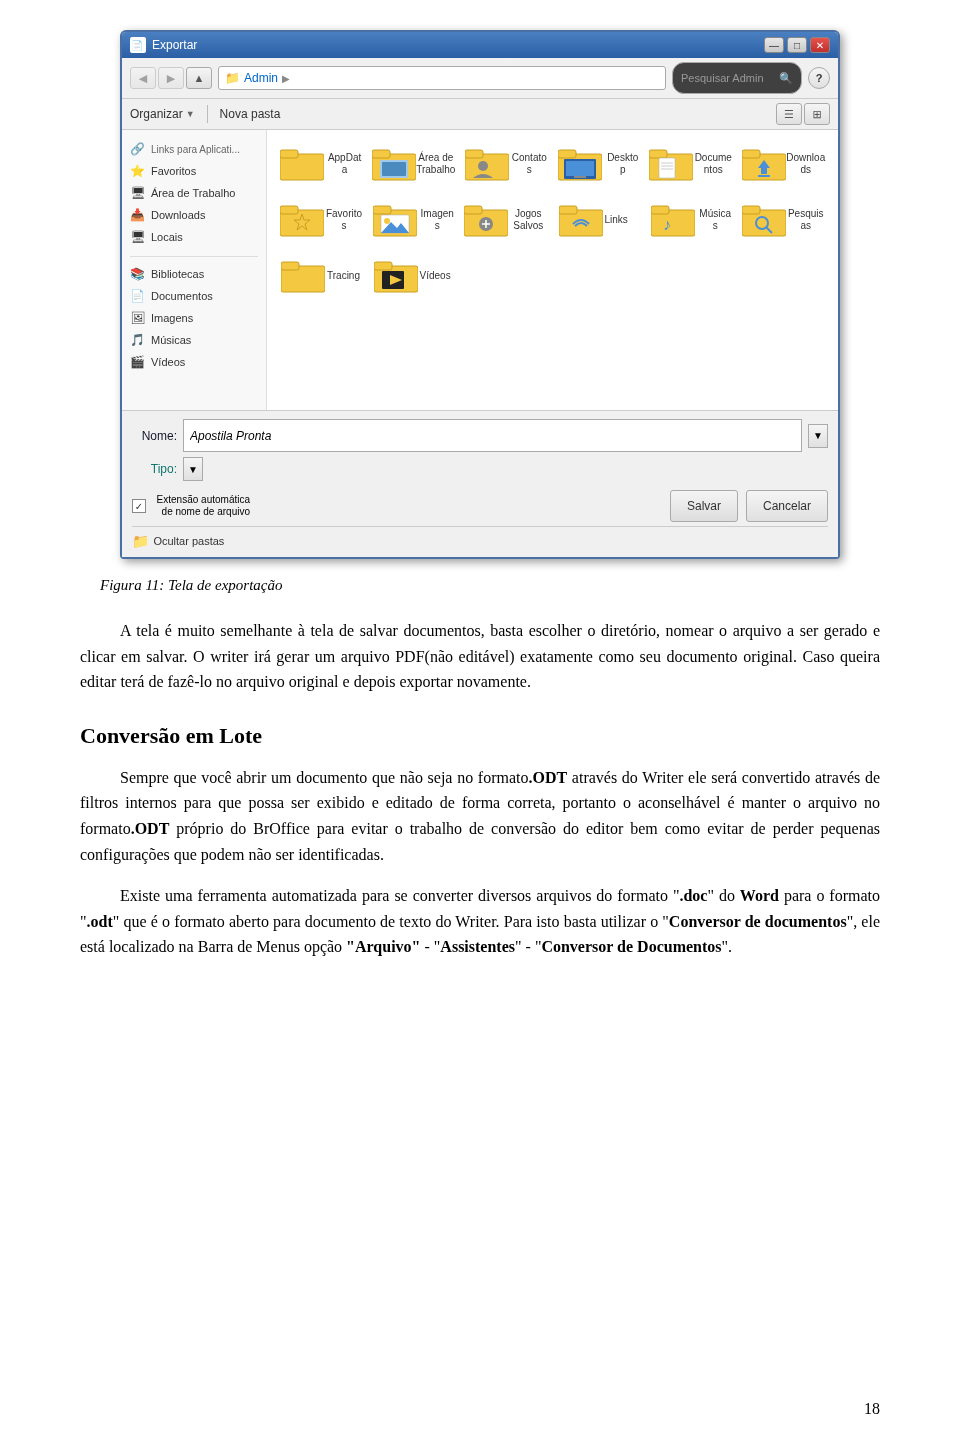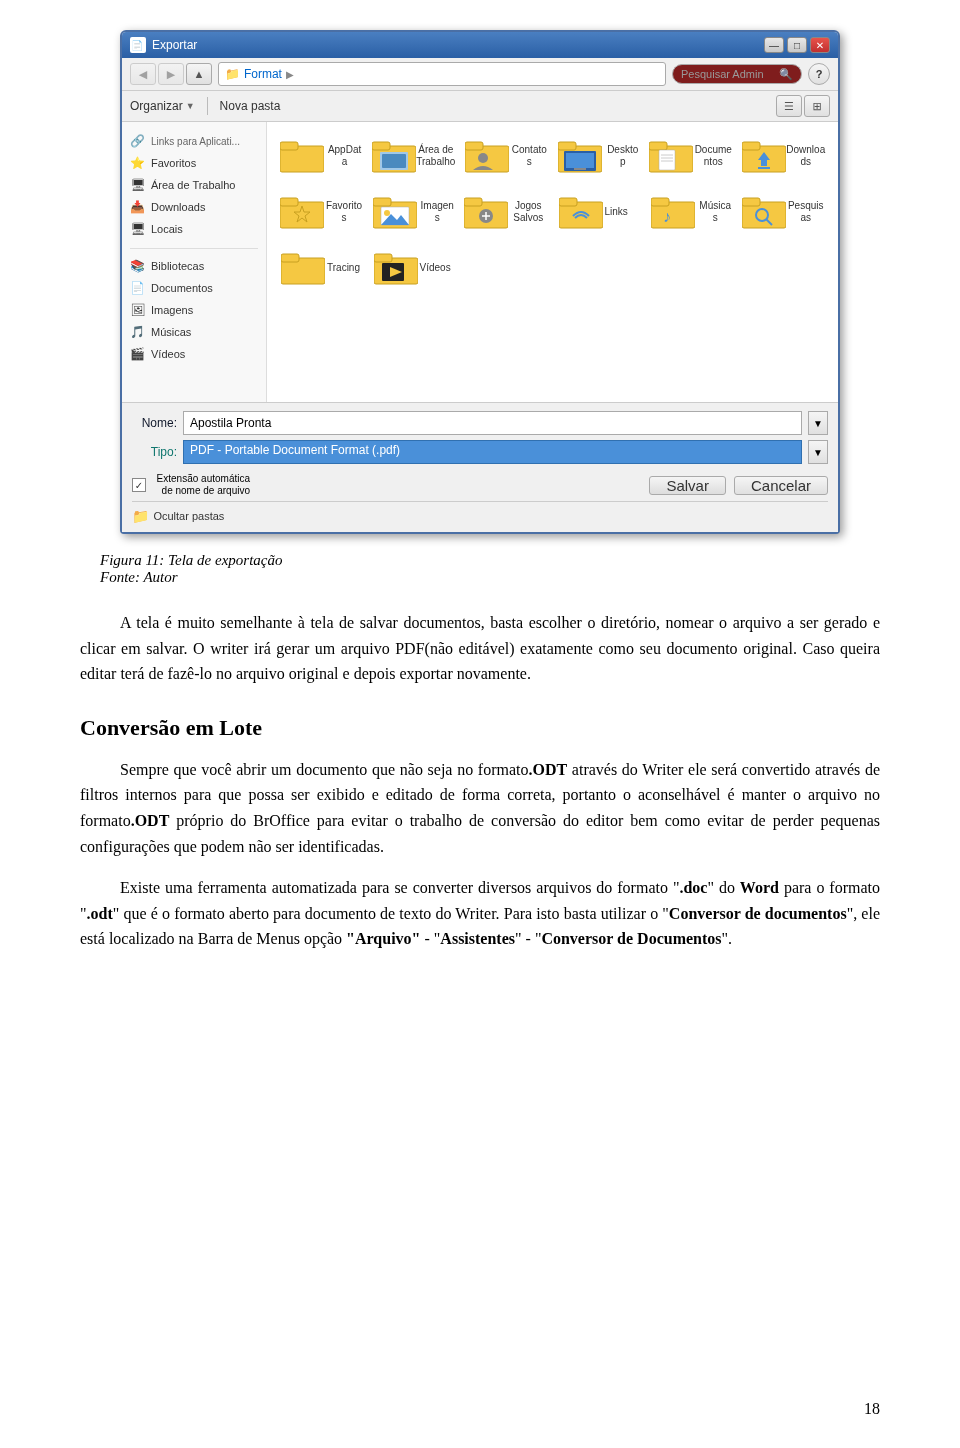--- a/index.html
+++ b/index.html
@@ -146,22 +146,22 @@
       cursor: pointer;
     }
 
     .path-arrow {
       font-size: 10px;
       color: #888;
     }
 
     .search-bar {
       width: 130px;
-      height: 20px;
-      background: #7f1d1d;
+      height: 32px;
+      background: #404040;
       border: 1px solid #aaa;
       border-radius: 12px;
       padding: 2px 8px;
       font-size: 11px;
       color: #999;
       display: flex;
       align-items: center;
       justify-content: space-between;
     }
 
@@ -323,25 +323,26 @@
 
     .filename-label {
       font-size: 12px;
       color: #0f172a;
       width: 45px;
       text-align: right;
     }
 
     .filename-input {
       flex: 1;
-      height: 24px;
+      height: 33px;
       background: #fff;
       border: 1px solid #aaa;
       padding: 2px 6px;
       font-size: 12px;
+      font-style: italic;
     }
 
     .dropdown-arrow {
       width: 20px;
       height: 24px;
       background: linear-gradient(to bottom, #f5f5f5, #e0e0e0);
       border: 1px solid #aaa;
       display: flex;
       align-items: center;
       justify-content: center;
@@ -395,25 +396,25 @@
       border: 1px solid #888;
       background: #fff;
       display: flex;
       align-items: center;
       justify-content: center;
       font-size: 10px;
       color: #333;
     }
 
     .action-btn {
-      padding: 0 16px;
+      padding: 8px 16px;
       background: linear-gradient(to bottom, #f5f5f5, #e0e0e0);
       border: 1px solid #aaa;
       border-radius: 3px;
-      font-size: 15px;
+      font-size: 12px;
       cursor: pointer;
       color: #333;
     }
 
     .action-btn.primary {
       background: linear-gradient(to bottom, #f5f5f5, #ddd);
     }
 
     .hide-folders-row {
       border-top: 1px solid #ccc;
@@ -494,21 +495,21 @@
       </div>
 
       <div class="dialog-toolbar">
         <div class="nav-arrows">
           <div class="nav-btn disabled">◀</div>
           <div class="nav-btn disabled">▶</div>
           <div class="nav-btn">▲</div>
         </div>
         <div class="path-bar">
           <span class="path-segment">📁</span>
-          <span class="path-segment">Format</span>
+          <span class="path-segment">Admin</span>
           <span class="path-arrow">▶</span>
         </div>
         <div class="search-bar">
           <span>Pesquisar Admin</span>
           <span>🔍</span>
         </div>
         <div class="toolbar-help">?</div>
       </div>
 
       <div class="dialog-toolbar2">
@@ -751,21 +752,20 @@
       </div>
 
       <div class="dialog-bottom">
         <div class="filename-row">
           <span class="filename-label">Nome:</span>
           <input class="filename-input" type="text" value="Apostila Pronta" style="">
           <div class="dropdown-arrow">▼</div>
         </div>
         <div class="filetype-row">
           <span class="filetype-label">Tipo:</span>
-          <div class="filetype-input">PDF - Portable Document Format (.pdf)</div>
           <div class="dropdown-arrow">▼</div>
         </div>
         <div class="dialog-buttons-row">
           <div class="extension-check">
             <div class="check-box">✓</div>
             <span style="font-size:10px; text-align:right; max-width:100px; line-height:1.2;">Extensão automática de nome de arquivo</span>
           </div>
           <button class="action-btn primary">Salvar</button>
           <button class="action-btn">Cancelar</button>
         </div>
@@ -773,21 +773,20 @@
           <span class="hide-folders-icon">📁</span>
           <span class="hide-folders-text">Ocultar pastas</span>
         </div>
       </div>
 
     </div>
   </div>
 
   <div class="figure-caption">
     <div>Figura 11: Tela de exportação</div>
-    <div>Fonte: Autor</div>
   </div>
 
   <p class="body-text indent">
     <span>A tela é muito semelhante à tela de salvar documentos, basta escolher o diretório, nomear o arquivo a ser gerado e clicar em salvar. O writer irá gerar um arquivo PDF(não editável) exatamente como seu documento original. Caso queira editar terá de fazê-lo no arquivo original e depois exportar novamente.</span>
   </p>
 
   <h2 class="section-heading">Conversão em Lote</h2>
 
   <p class="body-text indent">
     <span>Sempre  que você abrir um documento que não seja no formato</span><span class="bold">.ODT</span><span> através do  Writer ele será  convertido  através  de filtros  internos para que possa ser exibido e editado de forma correta, portanto o aconselhável é manter o arquivo no formato</span><span class="bold">.ODT</span><span> próprio do BrOffice para evitar o trabalho de conversão do editor bem como evitar de perder pequenas configurações que podem não ser identificadas.</span>

